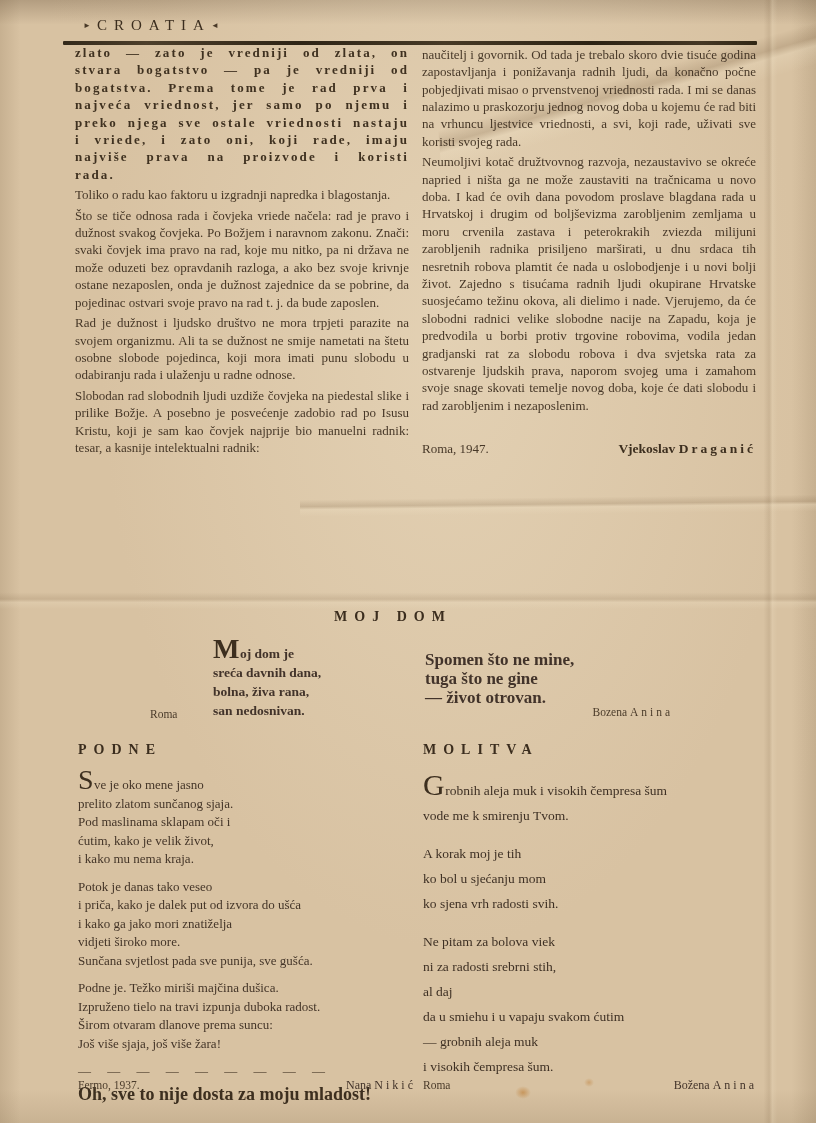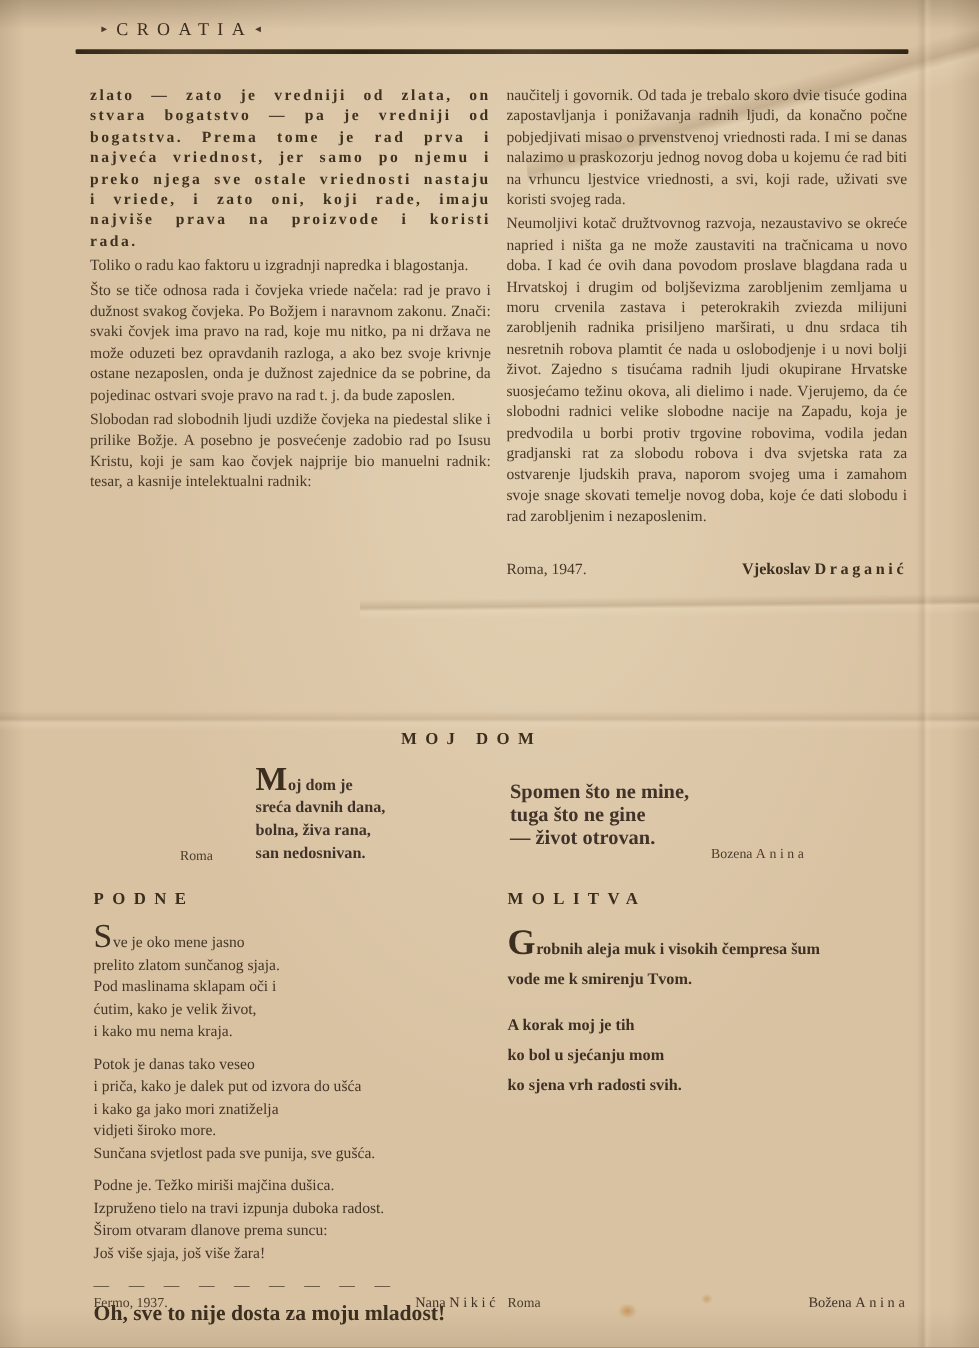--- a/index.html
+++ b/index.html
@@ -35,21 +35,21 @@
 
   
   .masthead { position:absolute; top:17px; left:83px; font-size:15px; font-weight:normal;
       letter-spacing:7px; color:#3b2d1e; white-space:nowrap; }
   .masthead .orn { font-size:8px; letter-spacing:0; vertical-align:2px; padding:0 6px 0 0; color:#4a3a28; }
   .masthead-rule { position:absolute; top:41px; left:63px; width:694px; height:4px;
       background:linear-gradient(90deg,#33291a 0%,#4d3f2b 12%,#2e2415 34%,#473a26 55%,#2c2213 76%,#453724 92%,#302614 100%);
       border-radius:1px; }
 
   
-  .article { position:absolute; top:70px; left:75px; width:682px; display:flex; gap:13px; }
+  .article { position:absolute; top:44px; left:75px; width:682px; display:flex; gap:13px;align-items:center; }
   .col { width:334px; font-size:13px; line-height:17.4px; text-align:justify;
       text-justify:inter-word; color:#473828; }
   .col p { margin:0 0 3px 0; }
   p.spaced { font-weight:bold; letter-spacing:2.1px; word-spacing:4px; color:#3f3120; }
   .dateline-row { display:flex; justify-content:space-between; align-items:baseline; margin-top:26px; }
   .dateline { font-size:13px; }
   .byline { font-size:13.5px; font-weight:bold; color:#3d2f1f; white-space:nowrap; }
   .sp { letter-spacing:3px; }
 
   
@@ -73,21 +73,21 @@
   .podne .stanza { margin:0 0 9px 0; }
   .dash-row { letter-spacing:2px; word-spacing:9px; color:#4a3b2a; margin:2px 0 4px 0; }
   .podne .final-line { font-weight:bold; font-size:18px; color:#3d2f1f; }
   .footer-row { position:absolute; display:flex; justify-content:space-between; align-items:baseline; }
   .footer-podne { top:1078px; left:78px; width:338px; }
   .footer-molitva { top:1078px; left:423px; width:334px; }
   .footer-row .signoff-name { font-size:12px; color:#42332a; }
 
   
   .molitva { position:absolute; top:742px; left:423px; width:336px; }
-  .molitva .poem-body { margin-top:20px; font-size:13.5px; font-weight:bold; line-height:25px; color:#3e3024; }
+  .molitva .poem-body { margin-top:20px; font-size:13.5px; font-weight:normal; line-height:25px; color:#3e3024; }
   .molitva .stanza { margin:0 0 13px 0; }
   .molitva .initial { font-size:30px; }
 </style>
 </head>
 <body>
 
 <div class="page">
 
   <div class="crease crease-diag-tr"></div>
   <div class="crease crease-h-mid"></div>
@@ -97,20 +97,21 @@
   <div class="stain stain-2"></div>
 
   <div class="masthead"><span class="orn">►</span><span>CROATIA</span><span class="orn">◄</span></div>
   <div class="masthead-rule"></div>
 
   <div class="article">
     <div class="col">
       <p class="spaced">zlato — zato je vredniji od zlata, on stvara bogatstvo — pa je vredniji od bogatstva. Prema tome je rad prva i najveća vriednost, jer samo po njemu i preko njega sve ostale vriednosti nastaju i vriede, i zato oni, koji rade, imaju najviše prava na proizvode i koristi rada.</p>
       <p>Toliko o radu kao faktoru u izgradnji napredka i blagostanja.</p>
       <p>Što se tiče odnosa rada i čovjeka vriede načela: rad je pravo i dužnost svakog čovjeka. Po Božjem i naravnom zakonu. Znači: svaki čovjek ima pravo na rad, koje mu nitko, pa ni država ne može oduzeti bez opravdanih razloga, a ako bez svoje krivnje ostane nezaposlen, onda je dužnost zajednice da se pobrine, da pojedinac ostvari svoje pravo na rad t. j. da bude zaposlen.</p>
+      <p>Rad je dužnost i ljudsko društvo ne mora trpjeti parazite na svojem organizmu. Ali ta se dužnost ne smije nametati na štetu osobne slobode pojedinca, koji mora imati punu slobodu u odabiranju rada i ulaženju u radne odnose.</p>
       <p>Slobodan rad slobodnih ljudi uzdiže čovjeka na piedestal slike i prilike Božje. A posebno je posvećenje zadobio rad po Isusu Kristu, koji je sam kao čovjek najprije bio manuelni radnik: tesar, a kasnije intelektualni radnik:</p>
     </div>
     <div class="col">
       <p>naučitelj i govornik. Od tada je trebalo skoro dvie tisuće godina zapostavljanja i ponižavanja radnih ljudi, da konačno počne pobjedjivati misao o prvenstvenoj vriednosti rada. I mi se danas nalazimo u praskozorju jednog novog doba u kojemu će rad biti na vrhuncu ljestvice vriednosti, a svi, koji rade, uživati sve koristi svojeg rada.</p>
       <p>Neumoljivi kotač družtvovnog razvoja, nezaustavivo se okreće napried i ništa ga ne može zaustaviti na tračnicama u novo doba. I kad će ovih dana povodom proslave blagdana rada u Hrvatskoj i drugim od boljševizma zarobljenim zemljama u moru crvenila zastava i peterokrakih zviezda milijuni zarobljenih radnika prisiljeno marširati, u dnu srdaca tih nesretnih robova plamtit će nada u oslobodjenje i u novi bolji život. Zajedno s tisućama radnih ljudi okupirane Hrvatske suosjećamo težinu okova, ali dielimo i nade. Vjerujemo, da će slobodni radnici velike slobodne nacije na Zapadu, koja je predvodila u borbi protiv trgovine robovima, vodila jedan gradjanski rat za slobodu robova i dva svjetska rata za ostvarenje ljudskih prava, naporom svojeg uma i zamahom svoje snage skovati temelje novog doba, koje će dati slobodu i rad zarobljenim i nezaposlenim.</p>
       <div class="dateline-row">
         <span class="dateline">Roma, 1947.</span>
         <span class="byline"><span>Vjekoslav</span>&nbsp;<span class="sp">Draganić</span></span>
       </div>
     </div>
@@ -146,20 +147,25 @@
   </div>
   <div class="footer-row footer-podne">
     <span class="signoff">Fermo, 1937.</span>
     <span class="signoff-name"><span>Nana</span>&nbsp;<span class="sp">Nikić</span></span>
   </div>
 
   <div class="molitva">
     <div class="poem-title">MOLITVA</div>
     <div class="poem-body"><span class="initial">G</span><span>robnih aleja muk i visokih čempresa šum</span><div class="stanza">vode me k smirenju Tvom.</div><div class="stanza">A korak moj je tih
 ko bol u sjećanju mom
-ko sjena vrh radosti svih.</div></div>
+ko sjena vrh radosti svih.</div><div class="stanza">Ne pitam za bolova viek
+ni za radosti srebrni stih,
+al daj
+da u smiehu i u vapaju svakom ćutim
+— grobnih aleja muk
+i visokih čempresa šum.</div></div>
   </div>
   <div class="footer-row footer-molitva">
     <span class="signoff">Roma</span>
     <span class="signoff-name"><span>Božena</span>&nbsp;<span class="sp">Anina</span></span>
   </div>
 
 </div>
 
 </body></html>

